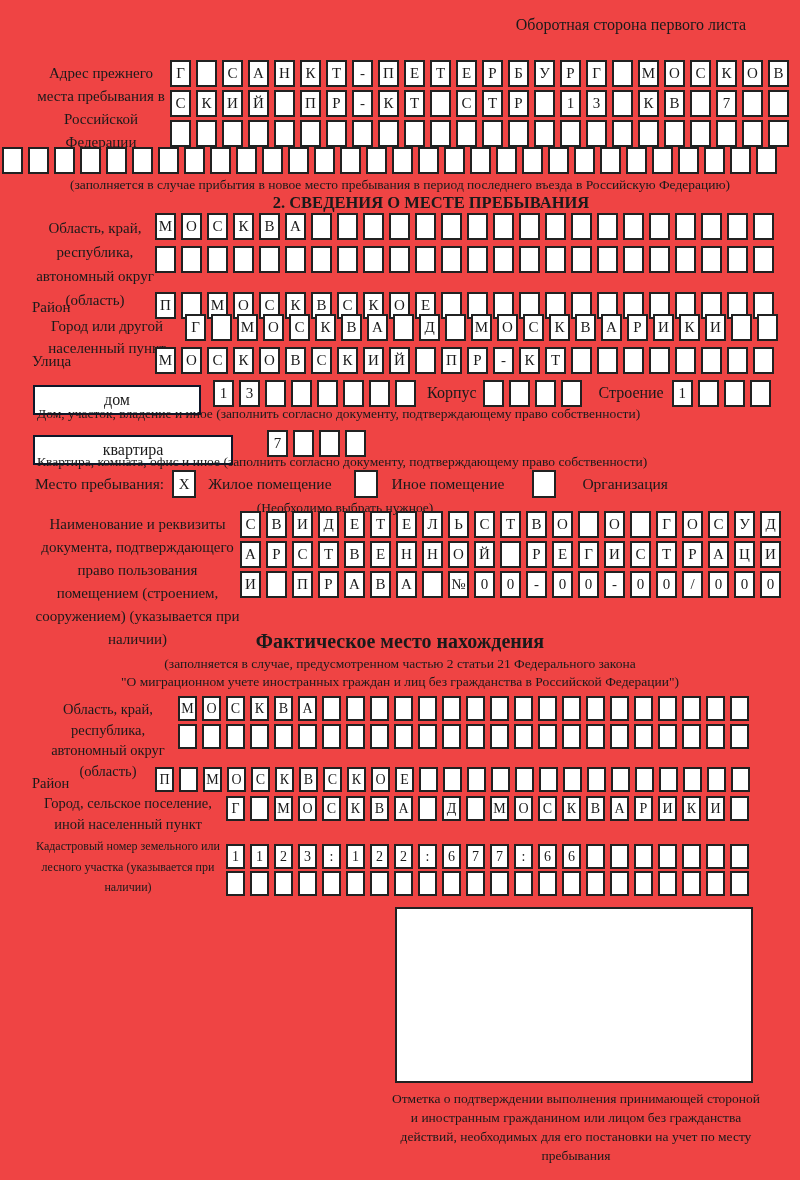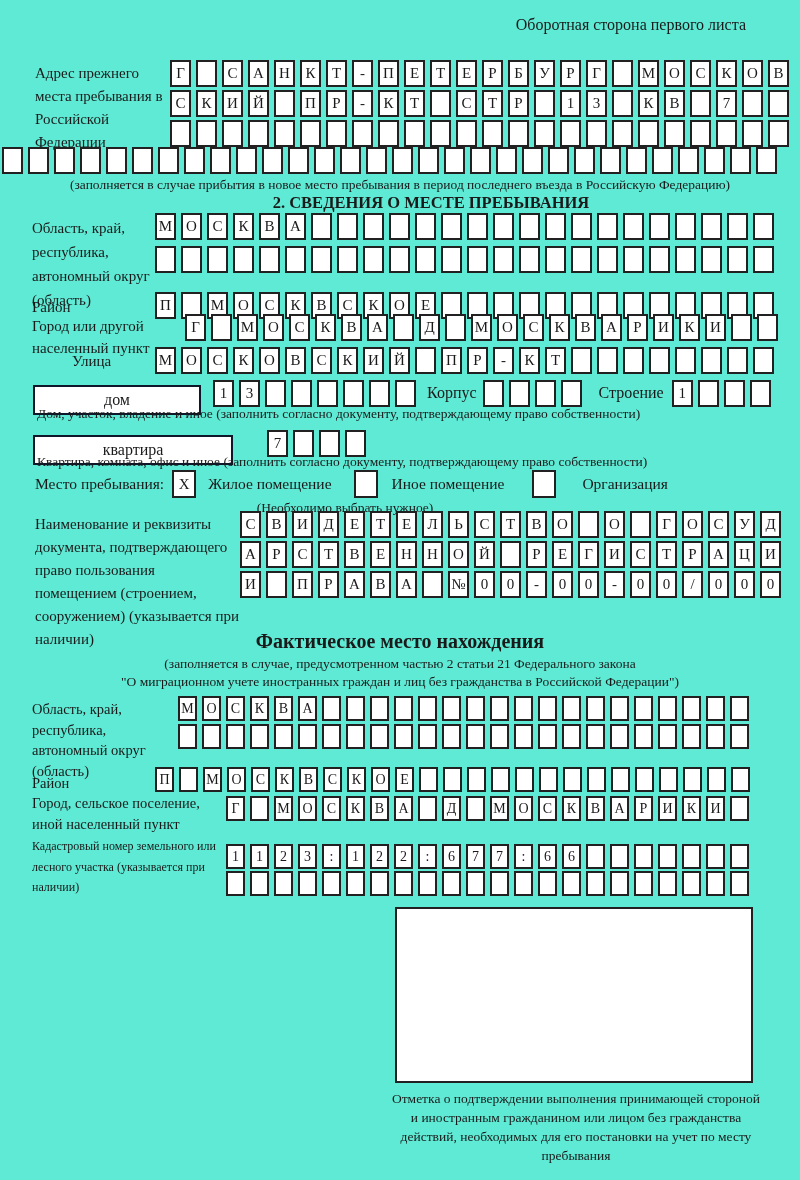--- a/index.html
+++ b/index.html
@@ -1,30 +1,30 @@
 <!DOCTYPE html>
 <html><head>
 <meta charset="utf-8">
 <style>
   html,body { margin:0; padding:0; background:#ffffff; }
   .page {
     position:relative; width:800px; height:1180px; margin:0 auto;
-    background:#5eead4; color:#1a1a1a; overflow:hidden;
+    background:#ef4444; color:#1a1a1a; overflow:hidden;
     font-family:"Liberation Serif","DejaVu Serif",serif;
   }
   .abs { position:absolute; }
   .cells { display:flex; }
   .cell {
     box-sizing:border-box; flex:0 0 auto; width:21px; height:27px;
     border:2px solid #212121; margin-right:5px;
     display:flex; align-items:center; justify-content:center;
     font-size:15px; background:#fff;
   }
   .cell.sm { width:19px; height:25px; font-size:14px; }
-  .field-label { font-size:15px; line-height:23px; }
+  .field-label { font-size:15px; line-height:23px;text-align:center; }
   .note { font-size:13.5px; line-height:17px; }
   .title { font-size:16.5px; font-weight:bold; }
   .inline-label { font-size:16px; flex:0 0 auto; }
   .row { display:flex; align-items:center; }
   .wide-box {
     box-sizing:border-box; border:2px solid #0f172a; height:30px;
     display:flex; align-items:center; justify-content:center;
     font-size:16px; flex:0 0 auto; background:#fff;margin-top:14px;
   }
   .checkbox {
@@ -259,21 +259,21 @@
       <span class="cell">В</span>
       <span class="cell">А</span>
       <span class="cell">Р</span>
       <span class="cell">И</span>
       <span class="cell">К</span>
       <span class="cell">И</span>
       <span class="cell"></span>
       <span class="cell"></span>
     </div>
 
-  <div class="abs field-label" style="top:350px; left:32px;margin-left:40px;">Улица</div>
+  <div class="abs field-label" style="top:350px; left:32px;">Улица</div>
   <div class="abs cells" style="top:347px; left:155px;">
       <span class="cell">М</span>
       <span class="cell">О</span>
       <span class="cell">С</span>
       <span class="cell">К</span>
       <span class="cell">О</span>
       <span class="cell">В</span>
       <span class="cell">С</span>
       <span class="cell">К</span>
       <span class="cell">И</span>

